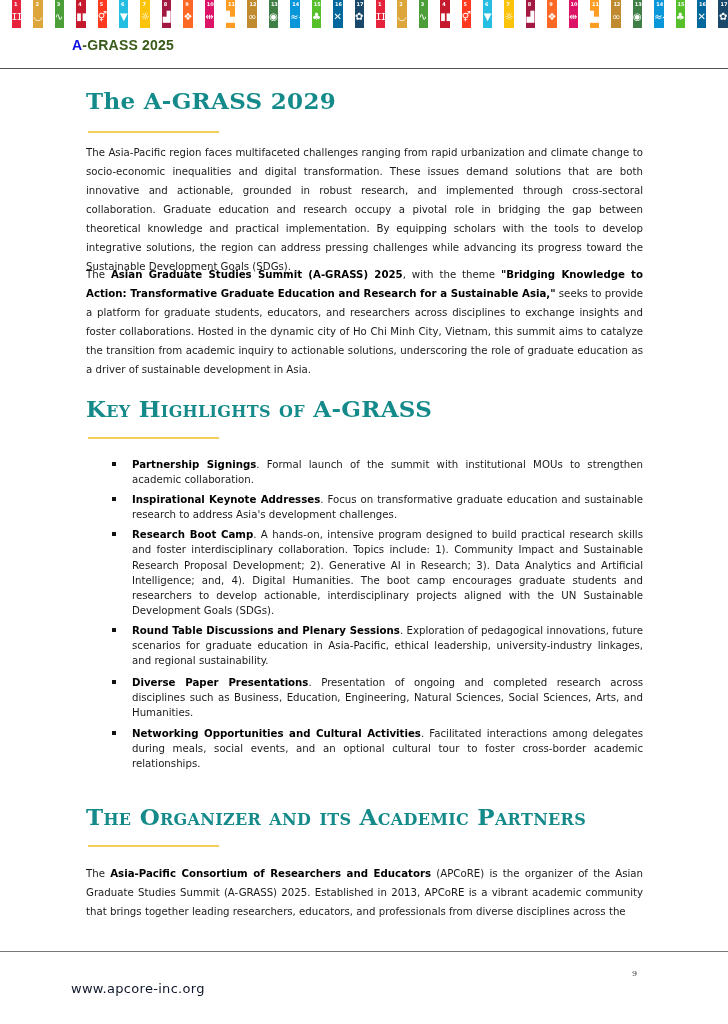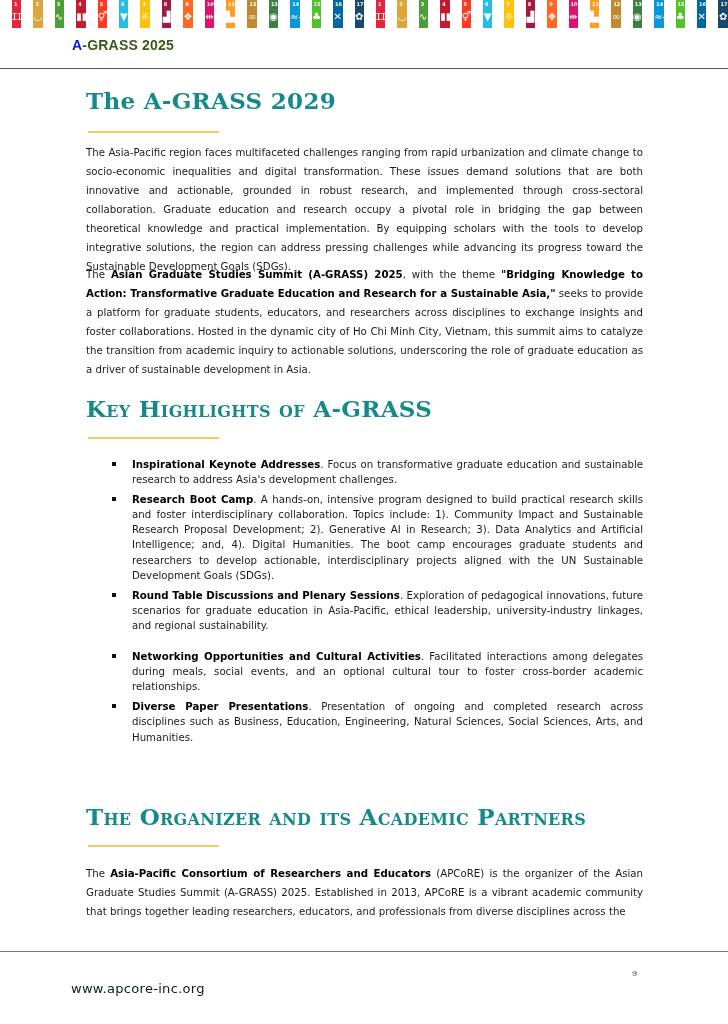--- a/index.html
+++ b/index.html
@@ -174,25 +174,26 @@
 <div class="section-title" style="top:87px;">The A-GRASS 2029</div>
 <div class="gold-rule" style="top:131px;"></div>
 <p class="para" style="top:143px; margin:0;">The Asia-Pacific region faces multifaceted challenges ranging from rapid urbanization and climate change to socio-economic inequalities and digital transformation. These issues demand solutions that are both innovative and actionable, grounded in robust research, and implemented through cross-sectoral collaboration. Graduate education and research occupy a pivotal role in bridging the gap between theoretical knowledge and practical implementation. By equipping scholars with the tools to develop integrative solutions, the region can address pressing challenges while advancing its progress toward the Sustainable Development Goals (SDGs).</p>
 <p class="para" style="top:265px; margin:0;">
   <span>The </span><b>Asian Graduate Studies Summit (A-GRASS) 2025</b><span>, with the theme </span><b>"Bridging Knowledge to Action: Transformative Graduate Education and Research for a Sustainable Asia,"</b><span> seeks to provide a platform for graduate students, educators, and researchers across disciplines to exchange insights and foster collaborations. Hosted in the dynamic city of Ho Chi Minh City, Vietnam, this summit aims to catalyze the transition from academic inquiry to actionable solutions, underscoring the role of graduate education as a driver of sustainable development in Asia.</span>
 </p>
 
 <div class="section-title sc" style="top:395px;">Key Highlights of A-GRASS</div>
 <div class="gold-rule" style="top:437px;"></div>
 <ul class="hl-list" style="top:457px;">
+  <li class="hl-item"><span class="bullet"></span><b>Partnership Signings</b><span>. Formal launch of the summit with institutional MOUs to strengthen academic collaboration.</span></li>
   <li class="hl-item"><span class="bullet"></span><b>Inspirational Keynote Addresses</b><span>. Focus on transformative graduate education and sustainable research to address Asia's development challenges.</span></li>
   <li class="hl-item"><span class="bullet"></span><b>Research Boot Camp</b><span>. A hands-on, intensive program designed to build practical research skills and foster interdisciplinary collaboration. Topics include: 1). Community Impact and Sustainable Research Proposal Development; 2). Generative AI in Research; 3). Data Analytics and Artificial Intelligence; and, 4). Digital Humanities. The boot camp encourages graduate students and researchers to develop actionable, interdisciplinary projects aligned with the UN Sustainable Development Goals (SDGs).</span></li>
-  <li class="hl-item" style="margin-bottom:16px;"><span class="bullet"></span><b>Round Table Discussions and Plenary Sessions</b><span>. Exploration of pedagogical innovations, future scenarios for graduate education in Asia-Pacific, ethical leadership, university-industry linkages, and regional sustainability.</span></li>
+  <li class="hl-item" style="margin-bottom:7px;"><span class="bullet"></span><b>Round Table Discussions and Plenary Sessions</b><span>. Exploration of pedagogical innovations, future scenarios for graduate education in Asia-Pacific, ethical leadership, university-industry linkages, and regional sustainability.</span></li>
+  <li class="hl-item"><span class="bullet"></span><b>Diverse Paper Presentations</b><span>. Presentation of ongoing and completed research across disciplines such as Business, Education, Engineering, Natural Sciences, Social Sciences, Arts, and Humanities.</span></li>
   <li class="hl-item"><span class="bullet"></span><b>Networking Opportunities and Cultural Activities</b><span>. Facilitated interactions among delegates during meals, social events, and an optional cultural tour to foster cross-border academic relationships.</span></li>
-  <li class="hl-item"><span class="bullet"></span><b>Diverse Paper Presentations</b><span>. Presentation of ongoing and completed research across disciplines such as Business, Education, Engineering, Natural Sciences, Social Sciences, Arts, and Humanities.</span></li>
 </ul>
 
 <div class="section-title sc" style="top:803px;">The Organizer and its Academic Partners</div>
 <div class="gold-rule" style="top:845px;"></div>
 <p class="para" style="top:864px; margin:0;">
   <span>The </span><b>Asia-Pacific Consortium of Researchers and Educators</b><span> (APCoRE) is the organizer of the Asian Graduate Studies Summit (A-GRASS) 2025. Established in 2013, APCoRE is a vibrant academic community that brings together leading researchers, educators, and professionals from diverse disciplines across the</span>
 </p>
 
 <div class="footer-rule"></div>
 <div class="page-num">9</div>

